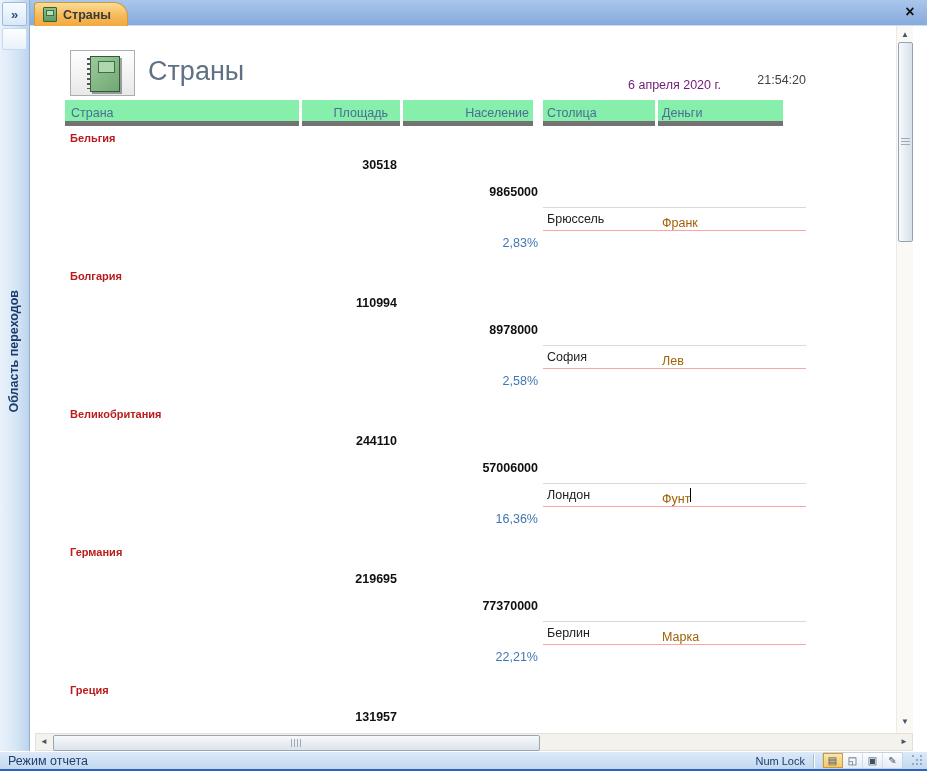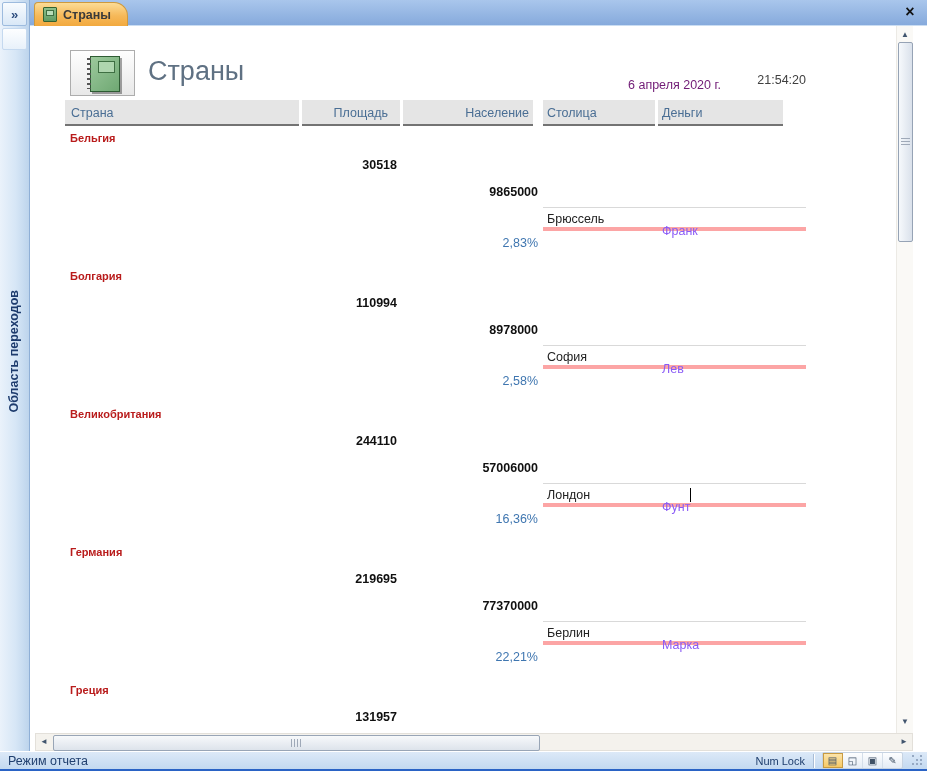--- a/index.html
+++ b/index.html
@@ -40,38 +40,38 @@
   .book-spiral{position:absolute;left:-4px;top:1px;width:4px;height:31px;
     background:repeating-linear-gradient(to bottom,#555 0 2px,transparent 2px 5px);}
   .book-win{position:absolute;left:7px;top:4px;width:15px;height:10px;background:#AFD6AF;border:1px solid #3E6F42;}
 
   .report-title{position:absolute;left:118px;top:30px;font-size:27px;color:#5F7183;}
   .report-date{position:absolute;left:513px;top:25px;width:263px;text-align:center;color:#701a75;margin-top:27px;}
   .report-time{position:absolute;left:513px;top:47px;width:263px;text-align:right;color:#404040;}
 
   
   .colheads{position:absolute;left:0;top:74px;width:866px;height:26px;}
-  .ch{position:absolute;top:0;height:26px;line-height:26px;background:#e5e5e5;color:#4A6E94;
-    font-size:12.5px;box-sizing:border-box;border-bottom:2px solid #737373;cursor:pointer;}
+  .ch{position:absolute;top:0;height:26px;line-height:26px;background:#86efac;color:#4A6E94;
+    font-size:12.5px;box-sizing:border-box;border-bottom:5px solid #737373;cursor:pointer;}
   .ch-country{left:35px;width:234px;padding-left:6px;}
   .ch-area{left:272px;width:98px;text-align:right;padding-right:12px;}
   .ch-pop{left:373px;width:130px;text-align:right;padding-right:4px;}
   .ch-capital{left:513px;width:112px;padding-left:4px;}
   .ch-currency{left:628px;width:125px;padding-left:4px;}
 
   
   .records{position:absolute;left:0;top:106px;width:866px;}
   .record{position:relative;height:138px;}
   .r-country{position:absolute;left:40px;top:0;font-weight:bold;color:#b91c1c;font-size:11px;}
   .r-area{position:absolute;left:272px;top:26px;width:95px;text-align:right;font-weight:bold;color:#101010;}
   .r-pop{position:absolute;left:373px;top:53px;width:135px;text-align:right;font-weight:bold;color:#101010;}
   .cap-row{position:absolute;left:513px;top:75px;width:263px;height:24px;
-    border-top:1px solid #D9D9D9;border-bottom:4px solid #fca5a5;box-sizing:border-box;}
+    border-top:1px solid #D9D9D9;border-bottom:1px solid #fca5a5;box-sizing:border-box;}
   .r-capital{position:absolute;left:4px;top:4px;color:#222;}
-  .r-currency{position:absolute;left:119px;top:16px;color:#8b5cf6;}
+  .r-currency{position:absolute;left:119px;top:8px;color:#a16207;}
   .caret{position:absolute;left:147px;top:4px;width:1px;height:14px;background:#000;}
   .r-percent{position:absolute;left:373px;top:104px;width:135px;text-align:right;color:#3F76B0;}
 
   
   .vscroll{position:absolute;left:866px;top:0;width:17px;height:707px;background:#FAF9F6;border-left:1px solid #ECEAE5;box-sizing:border-box;}
   .sc-arrow{color:#41556E;font-size:8px;text-align:center;cursor:pointer;}
   .v-up{position:absolute;top:3px;left:0;width:16px;height:12px;line-height:12px;}
   .v-down{position:absolute;bottom:5px;left:0;width:16px;height:12px;line-height:12px;}
   .v-thumb{position:absolute;top:16px;left:1px;width:13px;height:198px;
     background:linear-gradient(to right,#F6F9FC,#DAE1EB);border:1px solid #96A3B5;border-radius:2px;cursor:pointer;}

